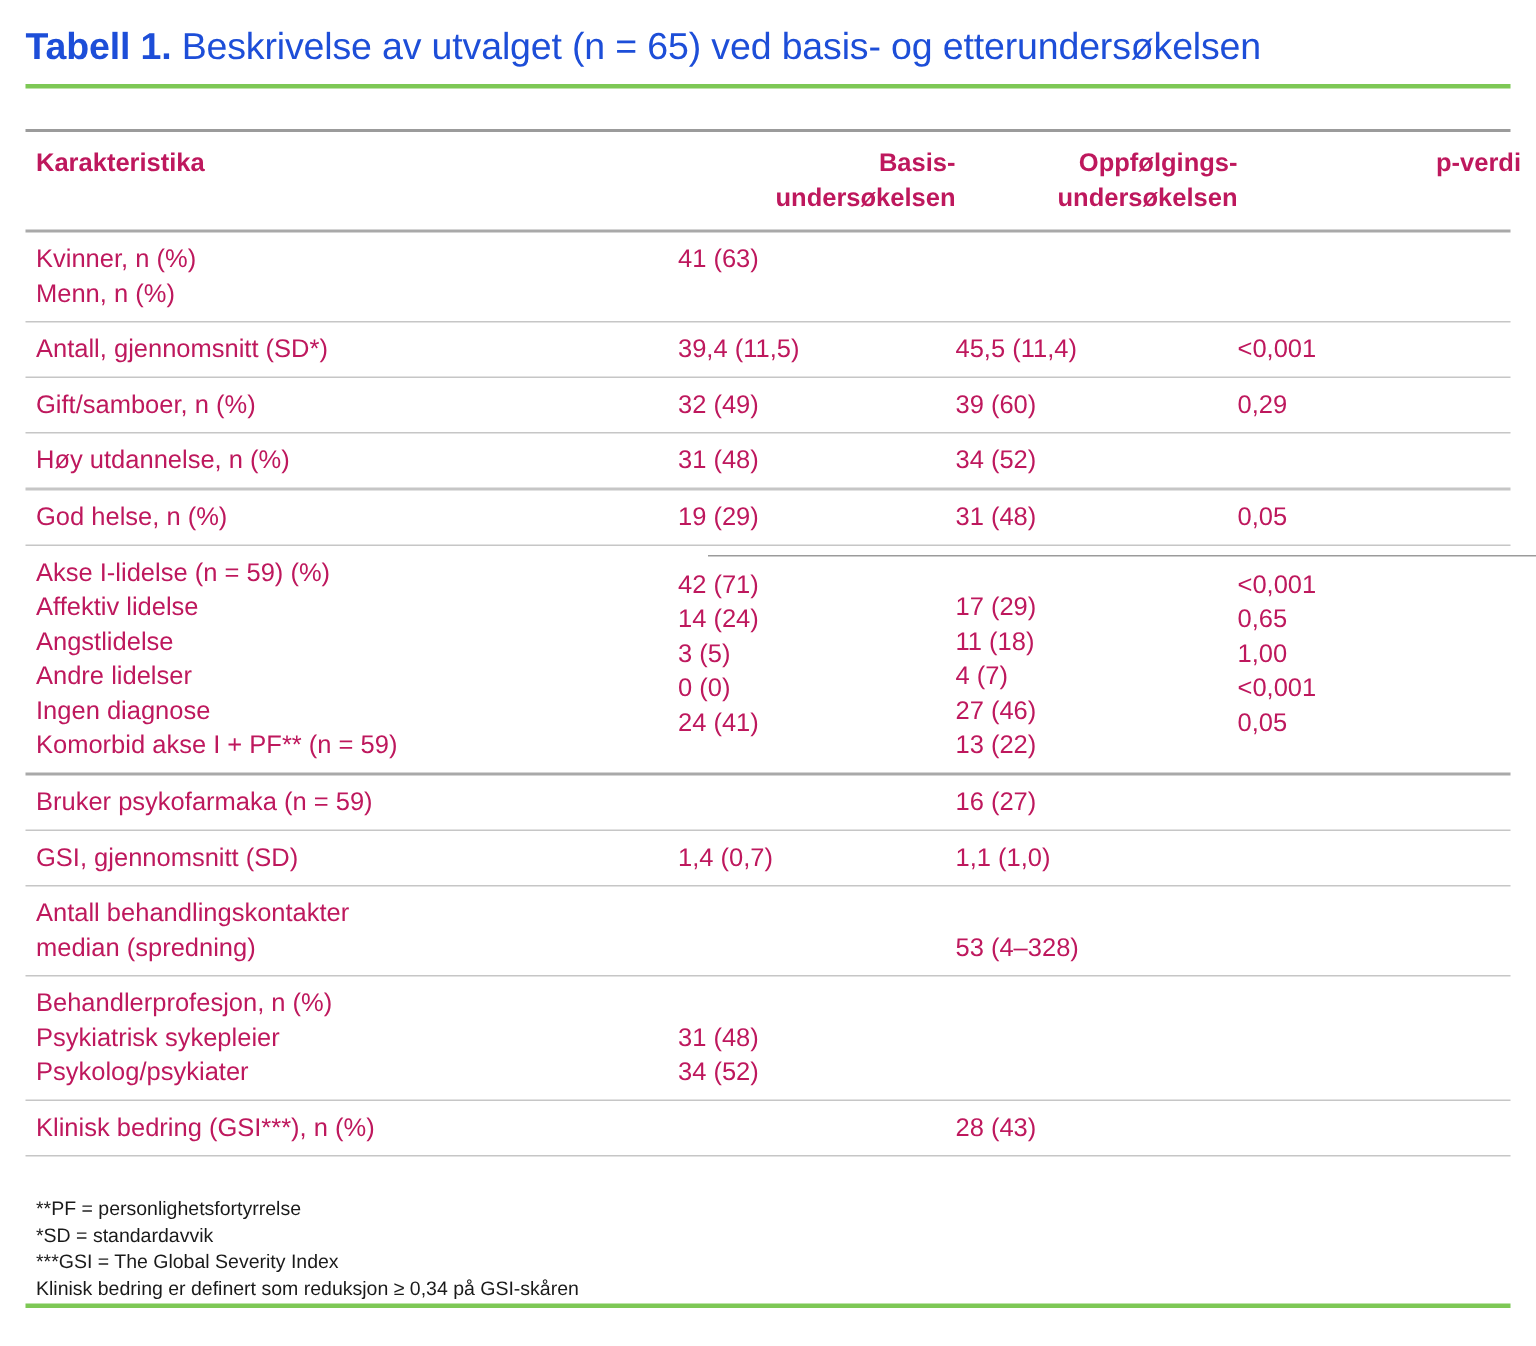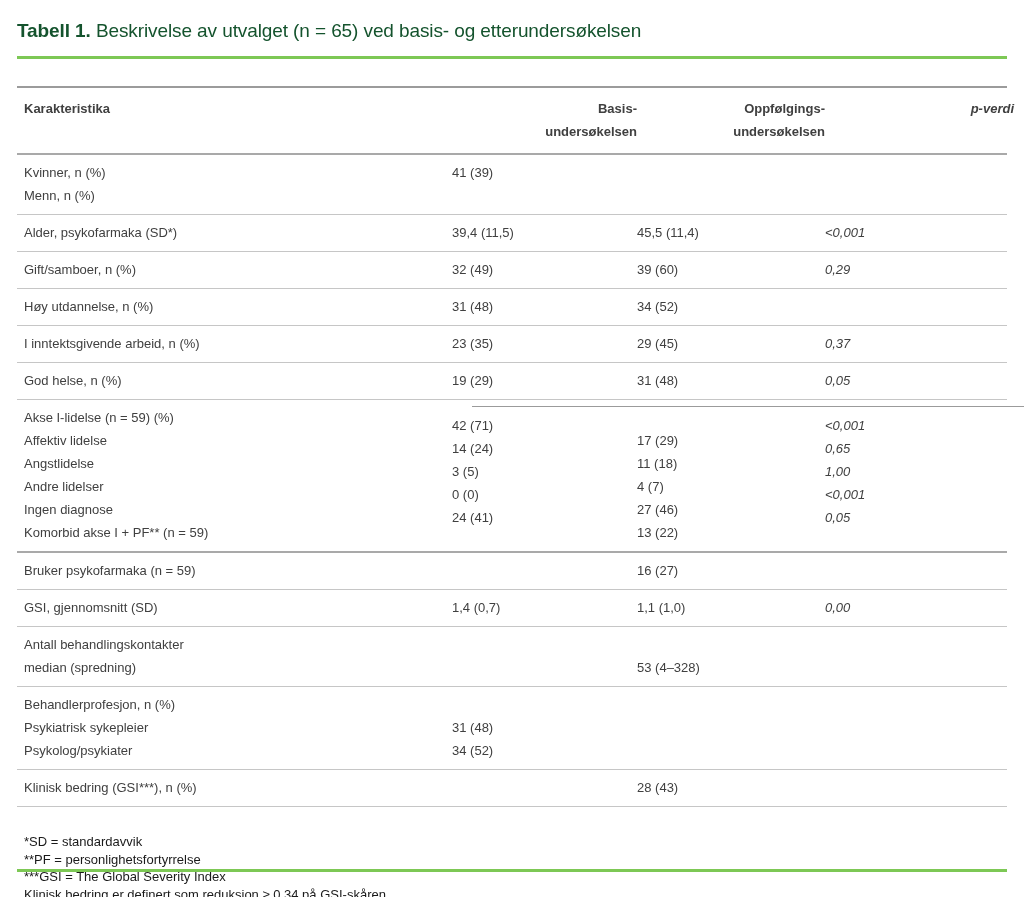--- a/index.html
+++ b/index.html
@@ -20,24 +20,24 @@
     position: relative;
     width: 1024px;
     height: 897px;
     box-sizing: border-box;
     padding: 0 17px;
   }
 
   
   .caption {
     padding-top: 17px;
-    font-size: 19px;
+    font-size: 25px;
     line-height: 28px;
     letter-spacing: -0.1px;
-    color: #14532d;
+    color: #1d4ed8;
     white-space: nowrap;
   }
   .caption .caption-label {
     font-weight: bold;
   }
   .caption .caption-text {
     font-weight: normal;
   }
 
   
@@ -72,33 +72,33 @@
     height: 1px;
     background: #9b9b9b;
     width: 582px;
     margin-left: 408px;
   }
 
   
   .table {
     margin-top: 27px;
     width: 990px;
-    font-size: 13px;
+    font-size: 17px;
     line-height: 23px;
-    color: #404040;
+    color: #be185d;
   }
 
   .row {
     display: flex;
     align-items: flex-start;
   }
   .c-label { width: 428px; flex: 0 0 428px; }
   .c-basis { width: 185px; flex: 0 0 185px; }
   .c-follow { width: 188px; flex: 0 0 188px; }
-  .c-p      { width: 189px; flex: 0 0 189px; font-style: italic; }
+  .c-p      { width: 189px; flex: 0 0 189px; }
 
   .pad-row { padding: 6px 0 7px 7px; }
 
   
   .head {
     font-weight: bold;
     padding: 9px 0 10px 7px;
   }
   .head .c-basis, .head .c-follow, .head .c-p { white-space: pre-line; text-align: right; }
 
@@ -138,36 +138,36 @@
       <div class="c-follow">Oppfølgings-
 undersøkelsen</div>
       <div class="c-p">p-verdi</div>
     </div>
 
     <div class="rule-mid"></div>
 
     <div class="pad-row">
       <div class="row">
         <div class="c-label">Kvinner, n (%)</div>
-        <div class="c-basis">41 (39)</div>
+        <div class="c-basis">41 (63)</div>
         <div class="c-follow"></div>
         <div class="c-p"></div>
       </div>
       <div class="row">
         <div class="c-label">Menn, n (%)</div>
         <div class="c-follow"></div>
         <div class="c-p"></div>
       </div>
     </div>
 
     <div class="rule-light"></div>
 
     <div class="pad-row">
       <div class="row">
-        <div class="c-label">Alder, psykofarmaka (SD*)</div>
+        <div class="c-label">Antall, gjennomsnitt (SD*)</div>
         <div class="c-basis">39,4 (11,5)</div>
         <div class="c-follow">45,5 (11,4)</div>
         <div class="c-p">&lt;0,001</div>
       </div>
     </div>
 
     <div class="rule-light"></div>
 
     <div class="pad-row">
       <div class="row">
@@ -183,28 +183,20 @@
     <div class="pad-row">
       <div class="row">
         <div class="c-label">Høy utdannelse, n (%)</div>
         <div class="c-basis">31 (48)</div>
         <div class="c-follow">34 (52)</div>
       </div>
     </div>
 
     <div class="rule-light"></div>
 
-    <div class="pad-row">
-      <div class="row">
-        <div class="c-label">I inntektsgivende arbeid, n (%)</div>
-        <div class="c-basis">23 (35)</div>
-        <div class="c-follow">29 (45)</div>
-        <div class="c-p">0,37</div>
-      </div>
-    </div>
 
     <div class="rule-light"></div>
 
     <div class="pad-row">
       <div class="row">
         <div class="c-label">God helse, n (%)</div>
         <div class="c-basis">19 (29)</div>
         <div class="c-follow">31 (48)</div>
         <div class="c-p">0,05</div>
       </div>
@@ -252,21 +244,20 @@
       </div>
     </div>
 
     <div class="rule-light"></div>
 
     <div class="pad-row">
       <div class="row">
         <div class="c-label">GSI, gjennomsnitt (SD)</div>
         <div class="c-basis">1,4 (0,7)</div>
         <div class="c-follow">1,1 (1,0)</div>
-        <div class="c-p">0,00</div>
       </div>
     </div>
 
     <div class="rule-light"></div>
 
     <div class="pad-row">
       <div class="row">
         <div class="c-label stack">Antall behandlingskontakter
 median (spredning)</div>
         <div class="c-basis stack"></div>
@@ -300,21 +291,21 @@
         <div class="c-follow">28 (43)</div>
         <div class="c-p"></div>
       </div>
     </div>
 
     <div class="rule-light"></div>
 
   </div>
 
   <div class="footnotes">
+    <div>**PF = personlighetsfortyrrelse</div>
     <div>*SD = standardavvik</div>
-    <div>**PF = personlighetsfortyrrelse</div>
     <div>***GSI = The Global Severity Index</div>
     <div>Klinisk bedring er definert som reduksjon ≥ 0,34 på GSI-skåren</div>
   </div>
 
   <div class="rule-green bottom"></div>
 
 </div>
 
 </body></html>

